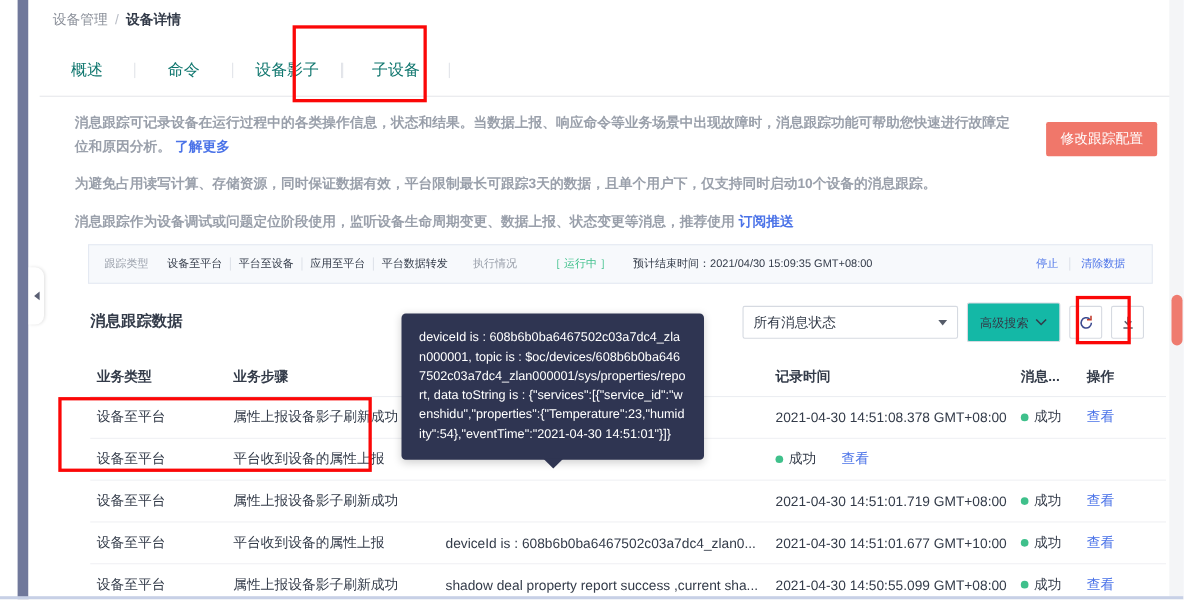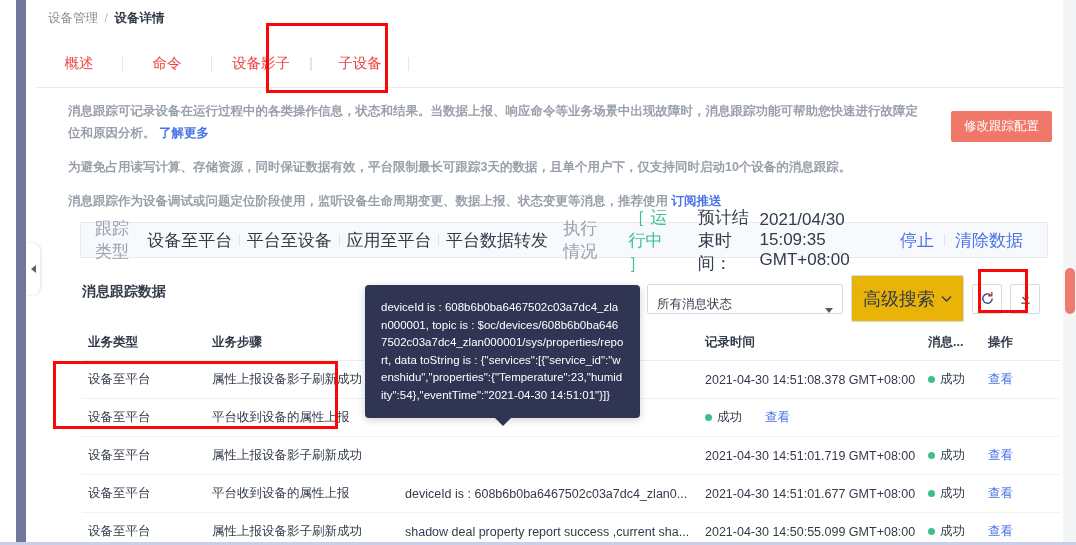--- a/index.html
+++ b/index.html
@@ -42,21 +42,21 @@
   .breadcrumb .cur { color: #333b49; font-weight: bold; }
 
   
   .tabs {
     position: absolute; left: 10px; top: 40px; width: 1034px; height: 48px;
     display: flex; align-items: center;
     border-bottom: 1px solid #e6e8ec;
   }
   .tab {
     position: relative; height: 48px; display: flex; align-items: center; justify-content: center;
-    font-size: 14.5px; color: #ef4444; cursor: pointer; padding: 0 4px;
+    font-size: 14.5px; color: #0f766e; cursor: pointer; padding: 0 4px;
   }
   .tab.active { color: #5c7fe8; }
   .tab.active::after {
     content: ""; position: absolute; left: 50%; transform: translateX(-50%);
     bottom: 4px; width: 52px; height: 3px; background: #4b73e8; border-radius: 2px;
   }
   .tab-div { width: 1px; height: 14px; background: #e2e4e9; }
 
   
   .desc {
@@ -71,53 +71,53 @@
     font-size: 12.5px; font-family: inherit;
     padding: 7px 13px; border-radius: 2px; cursor: pointer;
     white-space: nowrap;
   }
 
   
   .trackbar {
     position: absolute; left: 54px; top: 222px; width: 968px; height: 36px;
     background: #f7f9fc; border: 1px solid #e4e9f2;
     display: flex; align-items: center; padding: 0 14px;
-    font-size: 17px; color: #333b49;
+    font-size: 10px; color: #333b49;
   }
   .tb-label { color: #9aa0ab; margin-right: 10px; }
   .tb-item { padding: 0 7px; white-space: nowrap; }
   .tb-vdiv { width: 1px; height: 12px; background: #dfe3ea; }
   .tb-gap { width: 16px; }
   .tb-status { color: #3fc08b; margin: 0 20px; }
   .tb-right { margin-left: auto; display: flex; align-items: center; }
   .tb-link { color: #4b73e8; cursor: pointer; padding: 0 10px; white-space: nowrap; }
 
   
   .section-title {
     position: absolute; left: 56px; top: 283px;
     font-size: 14px; color: #333b49; font-weight: bold;
   }
   .toolbar {
     position: absolute; right: 30px; top: 275px;
     display: flex; align-items: center; gap: 8px;
   }
   .select-box {
     width: 196px; height: 30px; border: 1px solid #d6dae1; background: #fff;
-    display: flex; align-items: flex-end; padding: 0 9px;
+    display: flex; align-items: center; padding: 0 9px;
     font-size: 12.5px; color: #333b49; cursor: pointer; border-radius: 2px;
   }
   .select-box .caret {
     margin-left: auto; width: 0; height: 0;
     border-left: 4.5px solid transparent; border-right: 4.5px solid transparent;
     border-top: 5px solid #555c69;
   }
   .adv-box {
-    height: 47px; border: 1px solid #d6dae1; background: #eab308;
+    height: 36px; border: 1px solid #d6dae1; background: #14b8a6;
     display: flex; align-items: center; gap: 6px; padding: 0 11px;
-    font-size: 18px; color: #333b49; cursor: pointer; border-radius: 2px;
+    font-size: 11px; color: #333b49; cursor: pointer; border-radius: 2px;
   }
   .icon-btn {
     width: 30px; height: 30px; border: 1px solid #d6dae1; background: #fff;
     display: flex; align-items: center; justify-content: center; cursor: pointer; border-radius: 2px;
   }
 
   
   .table { position: absolute; left: 56px; top: 325px; width: 978px; }
   .thead {
     display: flex; align-items: center; height: 36px;
@@ -307,21 +307,21 @@
         </div>
         <div class="c6">
           <span class="link">查看</span>
         </div>
       </div>
 
       <div class="trow">
         <div class="c1">设备至平台</div>
         <div class="c2">平台收到设备的属性上报</div>
         <div class="c3">deviceId is : 608b6b0ba6467502c03a7dc4_zlan0...</div>
-        <div class="c4">2021-04-30 14:51:01.677 GMT+08:00</div>
+        <div class="c4">2021-04-30 14:51:01.677 GMT+10:00</div>
         <div class="c5">
           <span class="dot"></span>
           <span>成功</span>
         </div>
         <div class="c6">
           <span class="link">查看</span>
         </div>
       </div>
 
       <div class="trow">

